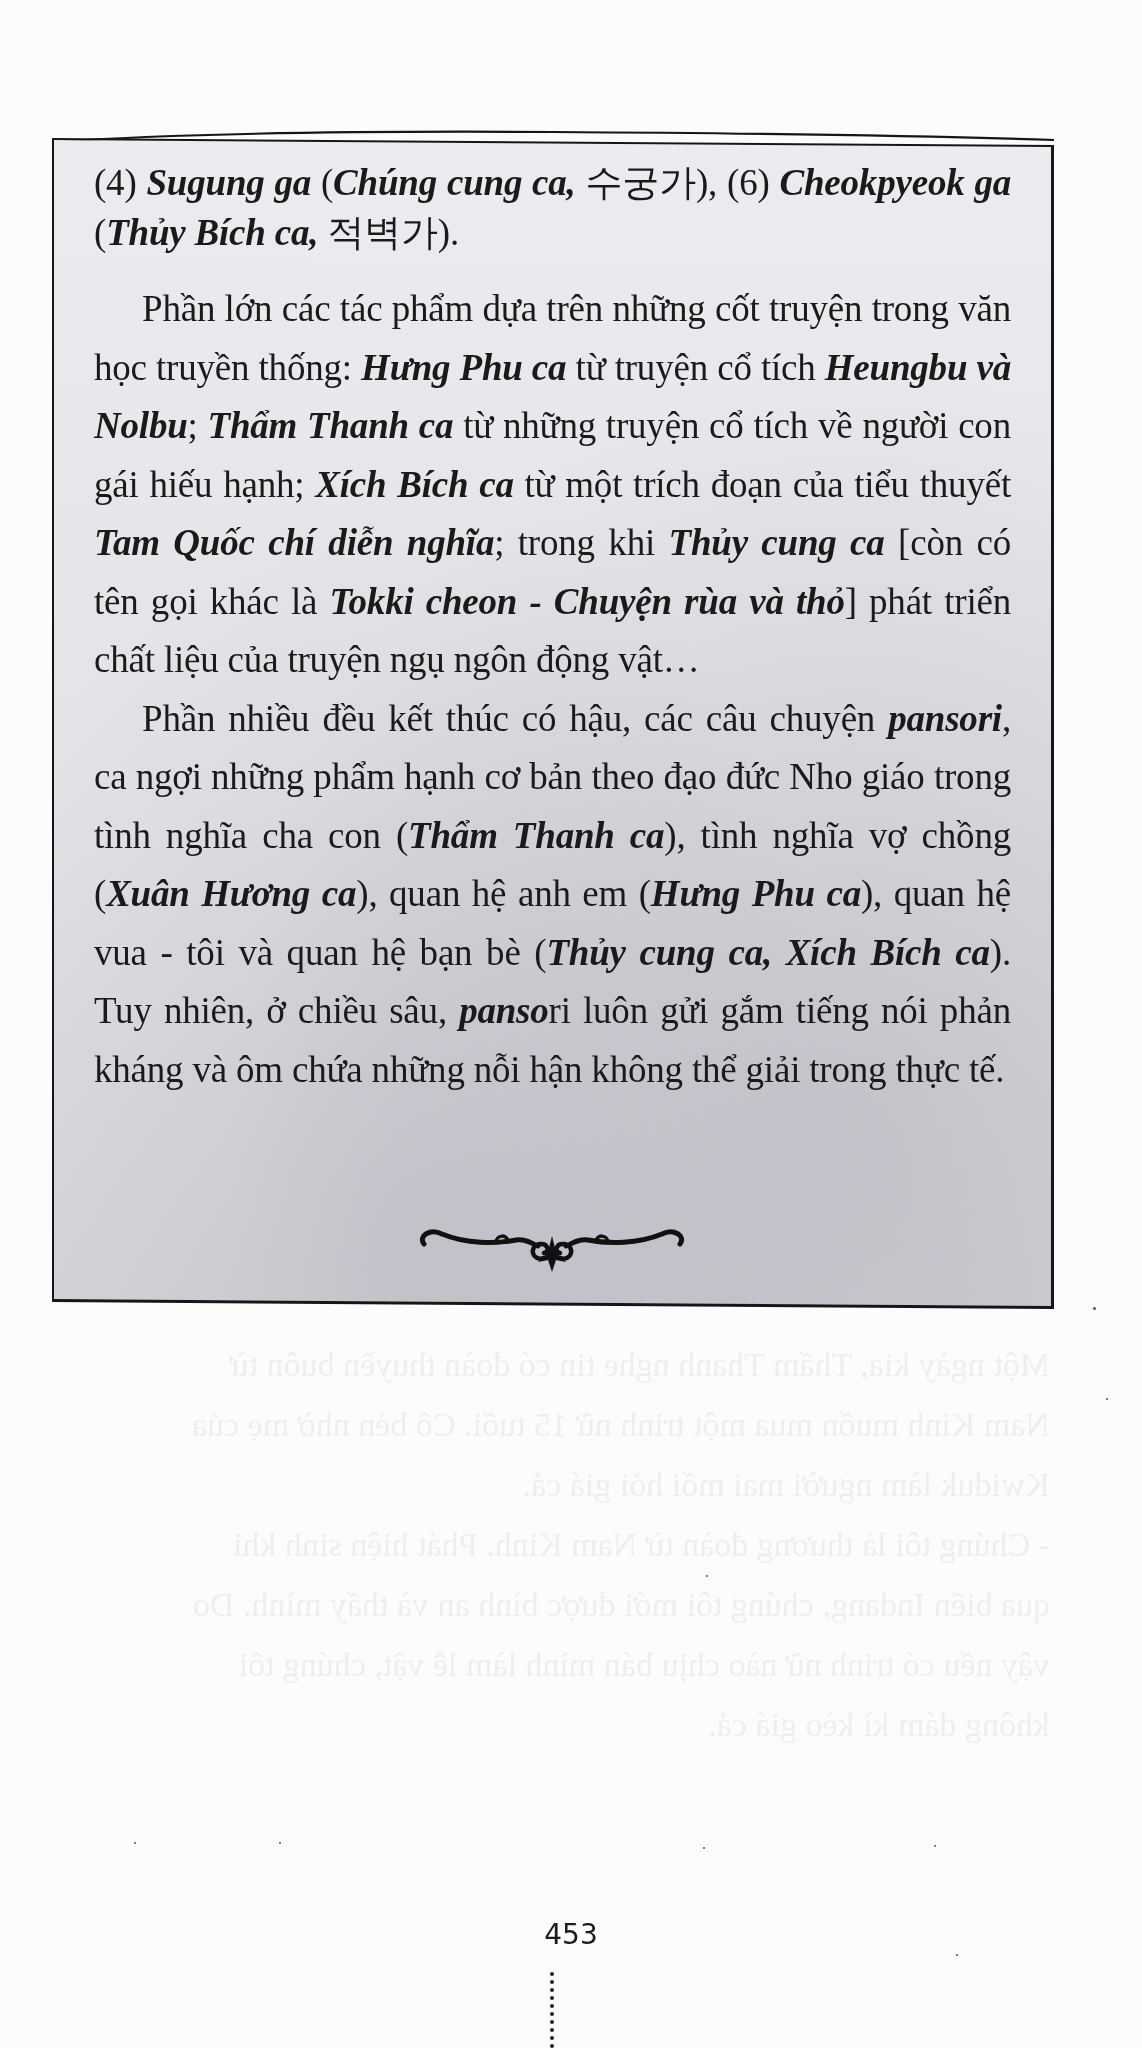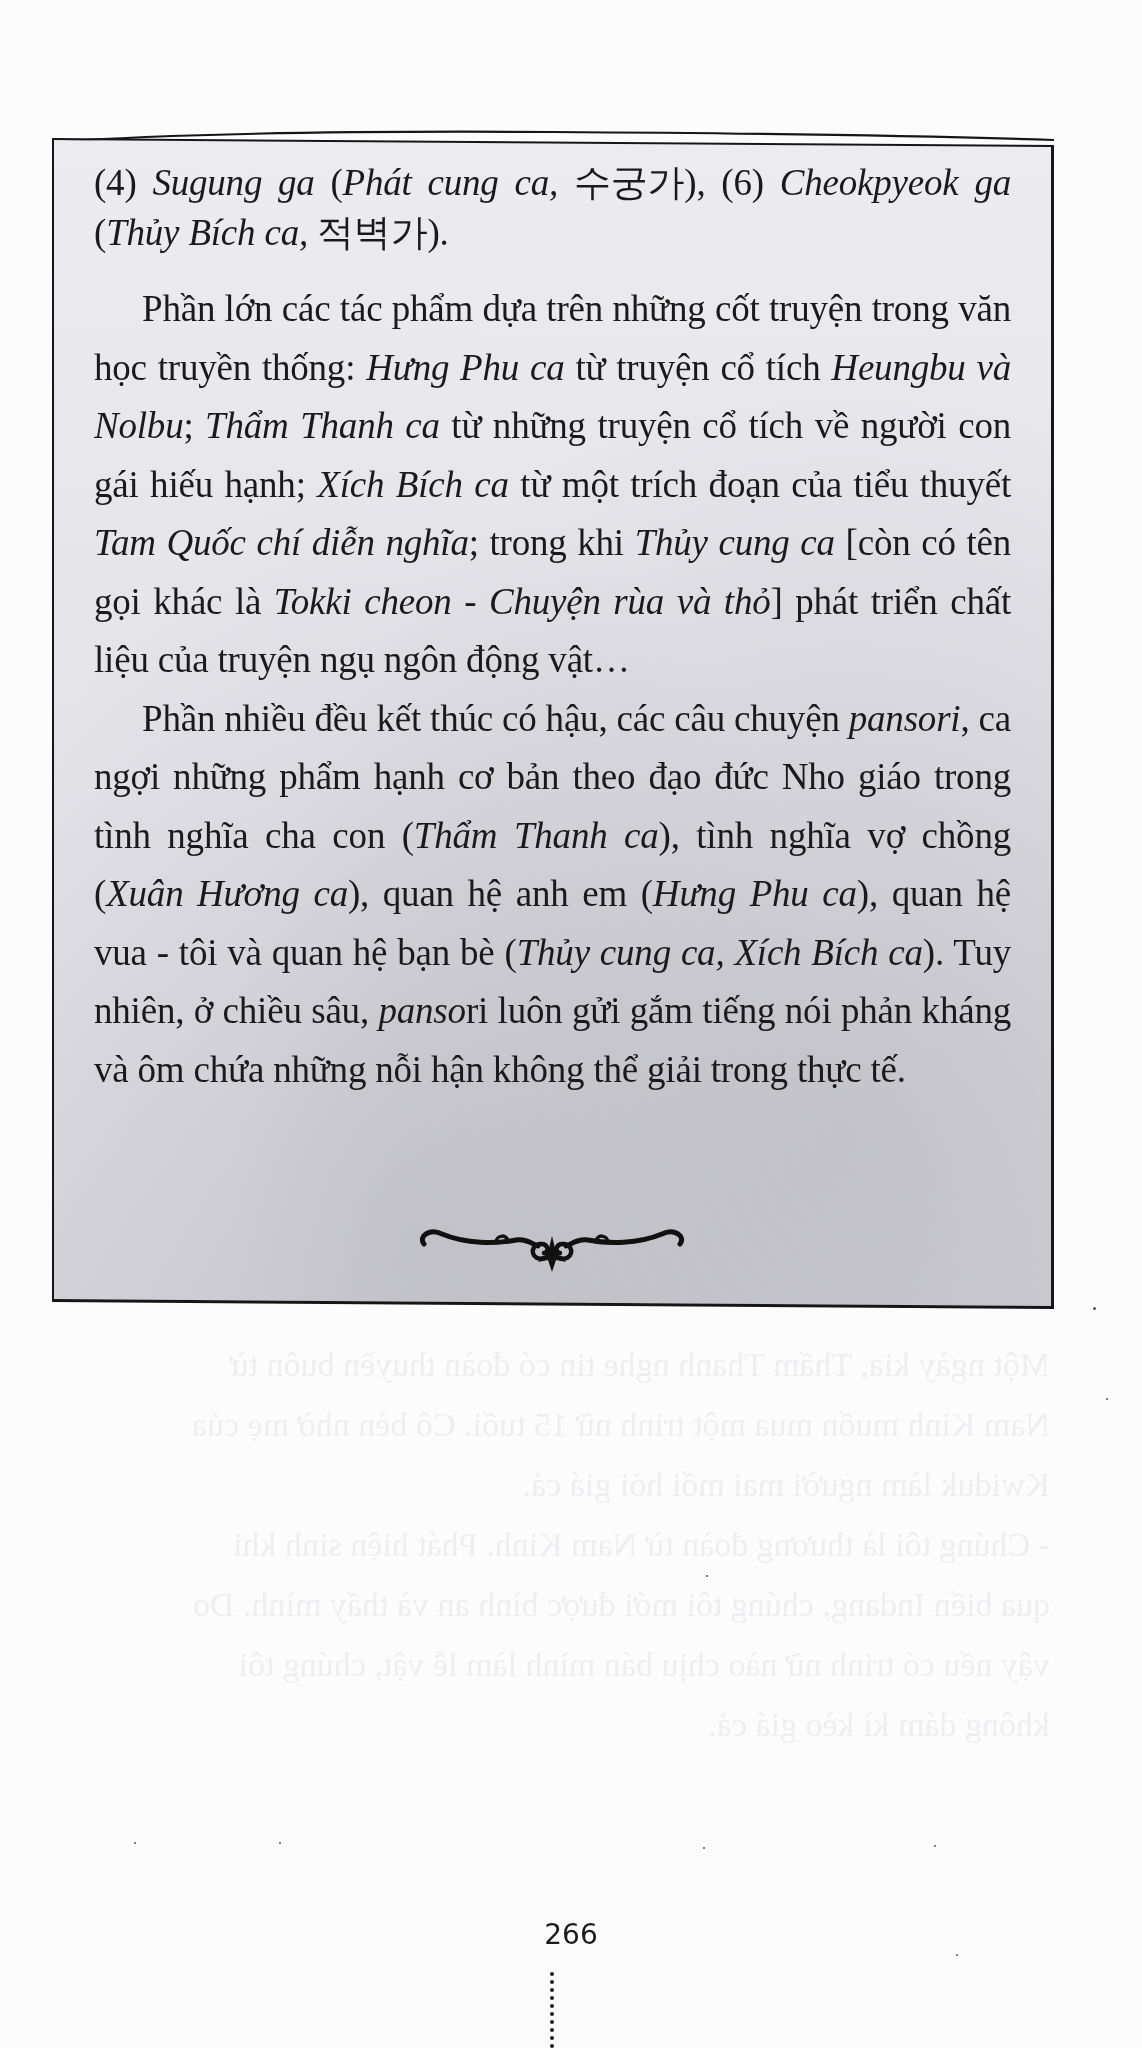--- a/index.html
+++ b/index.html
@@ -67,20 +67,21 @@
       margin-bottom: 22px;
     }
     .para.indent {
       text-indent: 48px;
     }
     .para + .para.indent {
       margin-top: 0;
     }
     em {
       font-style: italic;
+      font-weight: bold;
     }
     .ornament {
       position: absolute;
       left: 416px;
       top: 1222px;
       width: 272px;
       height: 52px;
     }
     .page-number {
       position: absolute;
@@ -136,21 +137,21 @@
     <div>vậy nếu có trinh nữ nào chịu bán mình làm lễ vật, chúng tôi</div>
     <div>không dám kì kèo giá cả.</div>
   </div>
 
   <svg class="box-curl" viewBox="0 0 1002 20" preserveAspectRatio="none">
     <path d="M0 14 Q 180 2 500 4 T 1002 12" fill="none" stroke="#161616" stroke-width="2.2"></path>
   </svg>
 
   <div class="box">
     <div class="box-inner">
-      <p class="para first"><span>(4) </span><em>Sugung ga</em><span> (</span><em>Phát cung ca,</em><span> 수궁가), (6) </span><em>Cheokpyeok ga</em><span> (</span><em>Thủy Bích ca,</em><span> 적벽가).</span></p>
+      <p class="para first"><span>(4) </span><em>Sugung ga</em><span> (</span><em>Chúng cung ca,</em><span> 수궁가), (6) </span><em>Cheokpyeok ga</em><span> (</span><em>Thủy Bích ca,</em><span> 적벽가).</span></p>
       <p class="para indent"><span>Phần lớn các tác phẩm dựa trên những cốt truyện trong văn học truyền thống: </span><em>Hưng Phu ca</em><span> từ truyện cổ tích </span><em>Heungbu và Nolbu</em><span>; </span><em>Thẩm Thanh ca</em><span> từ những truyện cổ tích về người con gái hiếu hạnh; </span><em>Xích Bích ca</em><span> từ một trích đoạn của tiểu thuyết </span><em>Tam Quốc chí diễn nghĩa</em><span>; trong khi </span><em>Thủy cung ca</em><span> [còn có tên gọi khác là </span><em>Tokki cheon - Chuyện rùa và thỏ</em><span>] phát triển chất liệu của truyện ngụ ngôn động vật…</span></p>
       <p class="para indent"><span>Phần nhiều đều kết thúc có hậu, các câu chuyện </span><em>pansori</em><span>, ca ngợi những phẩm hạnh cơ bản theo đạo đức Nho giáo trong tình nghĩa cha con (</span><em>Thẩm Thanh ca</em><span>), tình nghĩa vợ chồng (</span><em>Xuân Hương ca</em><span>), quan hệ anh em (</span><em>Hưng Phu ca</em><span>), quan hệ vua - tôi và quan hệ bạn bè (</span><em>Thủy cung ca, Xích Bích ca</em><span>). Tuy nhiên, ở chiều sâu, </span><em>panso</em><span>ri luôn gửi gắm tiếng nói phản kháng và ôm chứa những nỗi hận không thể giải trong thực tế.</span></p>
     </div>
   </div>
 
   <svg class="ornament" viewBox="0 0 272 52">
     <g fill="none" stroke="#111" stroke-width="5" stroke-linecap="round">
       <path d="M8 22 C 2 14, 14 6, 26 12 C 50 22, 80 22, 100 18 C 110 16, 116 22, 122 24"></path>
       <path d="M264 22 C 270 14, 258 6, 246 12 C 222 22, 192 22, 172 18 C 162 16, 156 22, 150 24"></path>
       <path d="M80 21 C 80 12, 92 12, 92 20" stroke-width="3.5"></path>
@@ -165,15 +166,15 @@
     <span style="left:1093px;top:1307px;"></span>
     <span style="left:1106px;top:1398px;width:2px;height:2px;"></span>
     <span style="left:134px;top:1842px;width:2px;height:2px;"></span>
     <span style="left:279px;top:1842px;width:2px;height:2px;"></span>
     <span style="left:703px;top:1847px;width:2px;height:2px;"></span>
     <span style="left:934px;top:1845px;width:2px;height:2px;"></span>
     <span style="left:956px;top:1954px;width:2px;height:2px;"></span>
     <span style="left:706px;top:1575px;width:2px;height:2px;"></span>
   </div>
 
-  <div class="page-number">266</div>
+  <div class="page-number">453</div>
   <div class="dotted-rule"></div>
 </div>
 
 </body></html>

